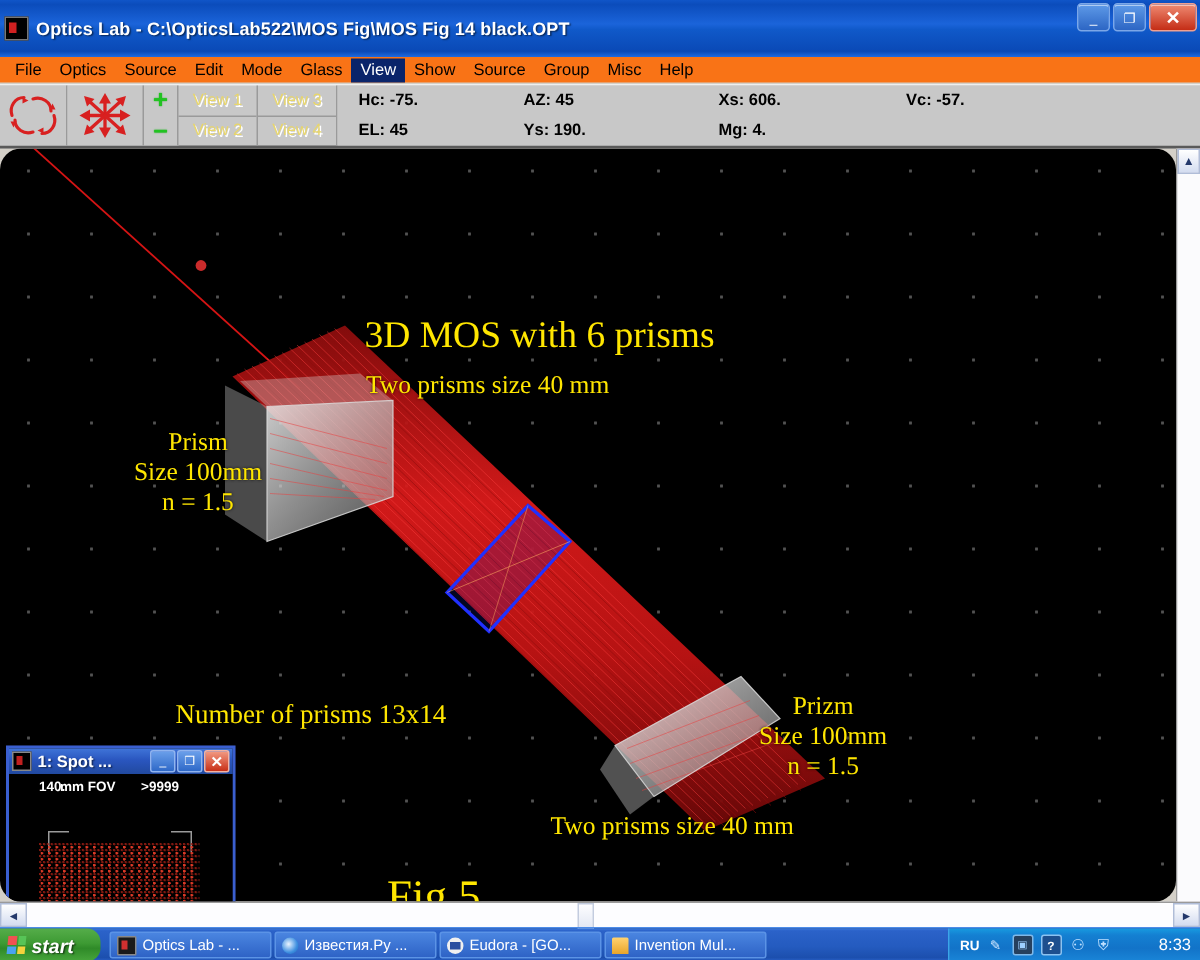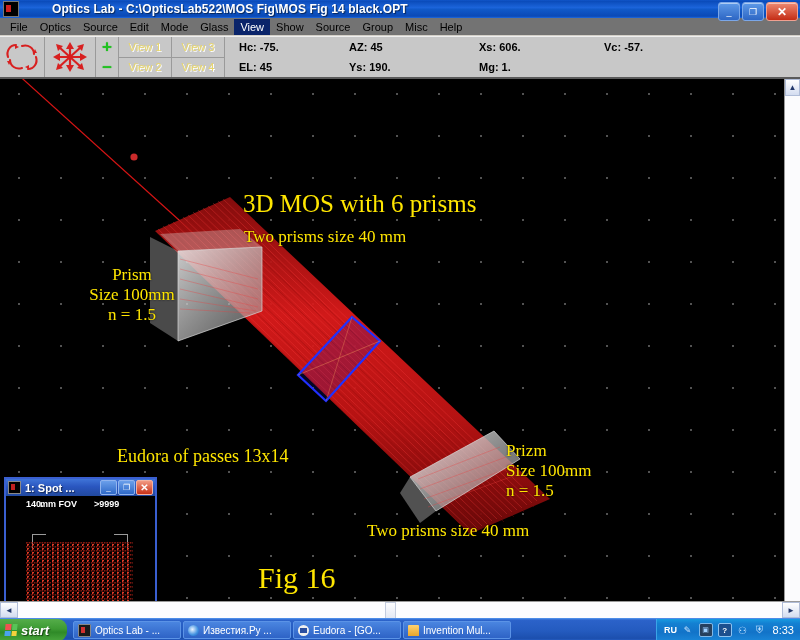--- a/index.html
+++ b/index.html
@@ -23,29 +23,28 @@
     left: 0; top: 0;
     width: 800px;
     height: 618px;
     background: #d4d0c8;
     display: flex;
     flex-direction: column;
   }
 
   
   #title-bar {
-    height: 18px;
+    height: 38px;
     background: linear-gradient(180deg,#1055c8 0%, #0b4cbb 8%, #1b64da 42%, #1059c9 52%, #0a49b6 90%, #1f6ae0 100%);
     display: flex;
     align-items: center;
     padding-left: 3px;
     color: #ffffff;
     position: relative;
     flex: none;
-    gap: 28px;
   }
   #app-icon {
     width: 14px; height: 14px;
     background: #000;
     border: 1px solid #777;
     margin-right: 5px;
     position: relative;
     flex: none;
   }
   #app-icon::after {
@@ -86,21 +85,21 @@
     width: 30px;
     background: linear-gradient(180deg,#ef8a72,#c42d16);
     border-color: #f0a090;
     font-size: 12px;
     font-weight: bold;
   }
 
   
   #menu-bar {
     height: 17px;
-    background: #737373;
+    background: #f97316;
     display: flex;
     align-items: center;
     padding-left: 4px;
     flex: none;
     border-bottom: 1px solid #d4d0c8;
   }
   .menu-item {
     padding: 1px 6px;
     font-size: 11px;
     color: #000;
@@ -187,20 +186,21 @@
     flex: 1;
     position: relative;
     display: flex;
     overflow: hidden;
   }
   #canvas {
     position: relative;
     flex: 1;
     background: #000000;
     overflow: hidden;
+    border-radius: 14px;
   }
   #dot-grid {
     position: absolute;
     inset: 0;
     background-image:
       radial-gradient(circle at 1px 1px, rgba(150,150,150,0.55) 0.9px, transparent 1.2px);
     background-size: 42px 42px;
     background-position: 18px 14px;
     pointer-events: none;
   }
@@ -259,21 +259,21 @@
     color: #ffe600;
     font-family: "Liberation Serif", serif;
     white-space: pre;
     line-height: 1.18;
     text-shadow: 0 0 2px rgba(0,0,0,.9);
     pointer-events: none;
   }
   #lbl-title   { left: 243px; top: 110px; font-size: 25px; }
   #lbl-twoprism-top { left: 244px; top: 148px; font-size: 17px; }
   #lbl-prism-left { left: 72px; top: 186px; font-size: 17px; text-align: center; width: 120px;}
-  #lbl-prizm-right { left: 506px; top: 362px; font-size: 17px; }
+  #lbl-prizm-right { left: 506px; top: 362px; font-size: 17px; text-align: center; }
   #lbl-passes { left: 117px; top: 367px; font-size: 18px; }
   #lbl-twoprism-bot { left: 367px; top: 442px; font-size: 17px; }
   #lbl-fig { left: 258px; top: 481px; font-size: 30px; }
 
   
   #spot-window {
     position: absolute;
     left: 4px; top: 398px;
     width: 153px; height: 172px;
     background: #0d0d18;
@@ -469,21 +469,21 @@
     width: 12px; height: 12px;
     display: flex; align-items:center; justify-content:center;
     font-size: 9px;
     border-radius: 2px;
   }
   .ti-lang { font-weight: bold; font-size: 9px; }
   .ti-pen { color: #cfe6ff; }
   .ti-net { background: #26405e; color: #9fd0ff; font-size: 7px; border:1px solid #7fb8e8;}
   .ti-help { background: #1d4f8e; color: #ffffff; font-weight: bold; font-size: 8px; border:1px solid #8cc2f0;}
   .ti-misc { color: #bfe0ff; font-size: 10px; }
-  #tray-clock { font-size: 11px; color: #fff; padding-left: 2px; }
+  #tray-clock { font-size: 11px; color: #fff; padding-left: 2px; margin-left: 24px; }
 </style>
 </head>
 <body>
 
 <div id="app-window">
 
   <div id="title-bar">
     <div id="app-icon"></div>
     <div id="title-text">Optics Lab  -  C:\OpticsLab522\MOS Fig\MOS Fig 14 black.OPT</div>
     <div class="title-buttons">
@@ -566,21 +566,21 @@
       <div class="view-btn">View 4</div>
     </div>
 
     <div id="readout">
       <div class="ro">Hc: -75.</div>
       <div class="ro">AZ: 45</div>
       <div class="ro">Xs: 606.</div>
       <div class="ro">Vc: -57.</div>
       <div class="ro">EL: 45</div>
       <div class="ro">Ys: 190.</div>
-      <div class="ro">Mg: 1.</div>
+      <div class="ro">Mg: 4.</div>
     </div>
   </div>
 
   <div id="viewport-wrap">
 
     <div id="canvas">
       <div id="dot-grid"></div>
 
       <svg width="785" height="524" viewBox="0 0 785 524" style="position:absolute;left:0;top:0;">
         <defs>
@@ -668,23 +668,23 @@
       </svg>
 
       <div class="scene-label" id="lbl-title">3D MOS with 6 prisms</div>
       <div class="scene-label" id="lbl-twoprism-top">Two prisms size 40 mm</div>
       <div class="scene-label" id="lbl-prism-left">Prism
 Size 100mm
 n = 1.5</div>
       <div class="scene-label" id="lbl-prizm-right">Prizm
 Size 100mm
 n = 1.5</div>
-      <div class="scene-label" id="lbl-passes">Eudora of passes 13x14</div>
+      <div class="scene-label" id="lbl-passes">Number of prisms 13x14</div>
       <div class="scene-label" id="lbl-twoprism-bot">Two prisms size 40 mm</div>
-      <div class="scene-label" id="lbl-fig">Fig 16</div>
+      <div class="scene-label" id="lbl-fig">Fig 5</div>
 
       <div id="spot-window">
         <div id="spot-titlebar">
           <div id="spot-icon"></div>
           <div id="spot-title-text">1: Spot ...</div>
           <div class="spot-btns">
             <div class="sbtn">_</div>
             <div class="sbtn">❐</div>
             <div class="sbtn close">✕</div>
           </div>

